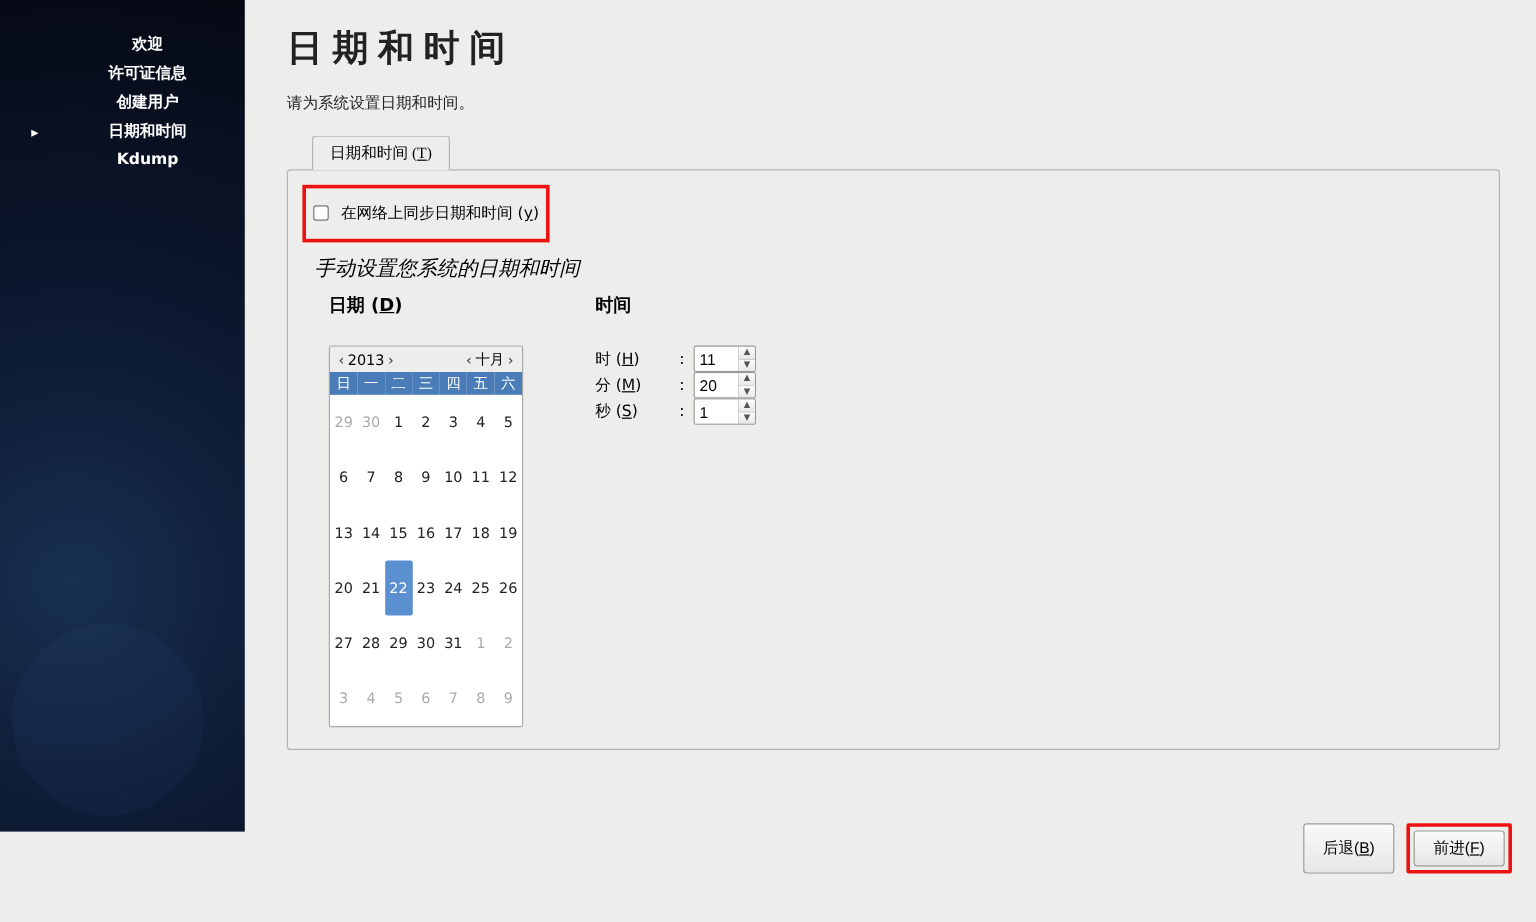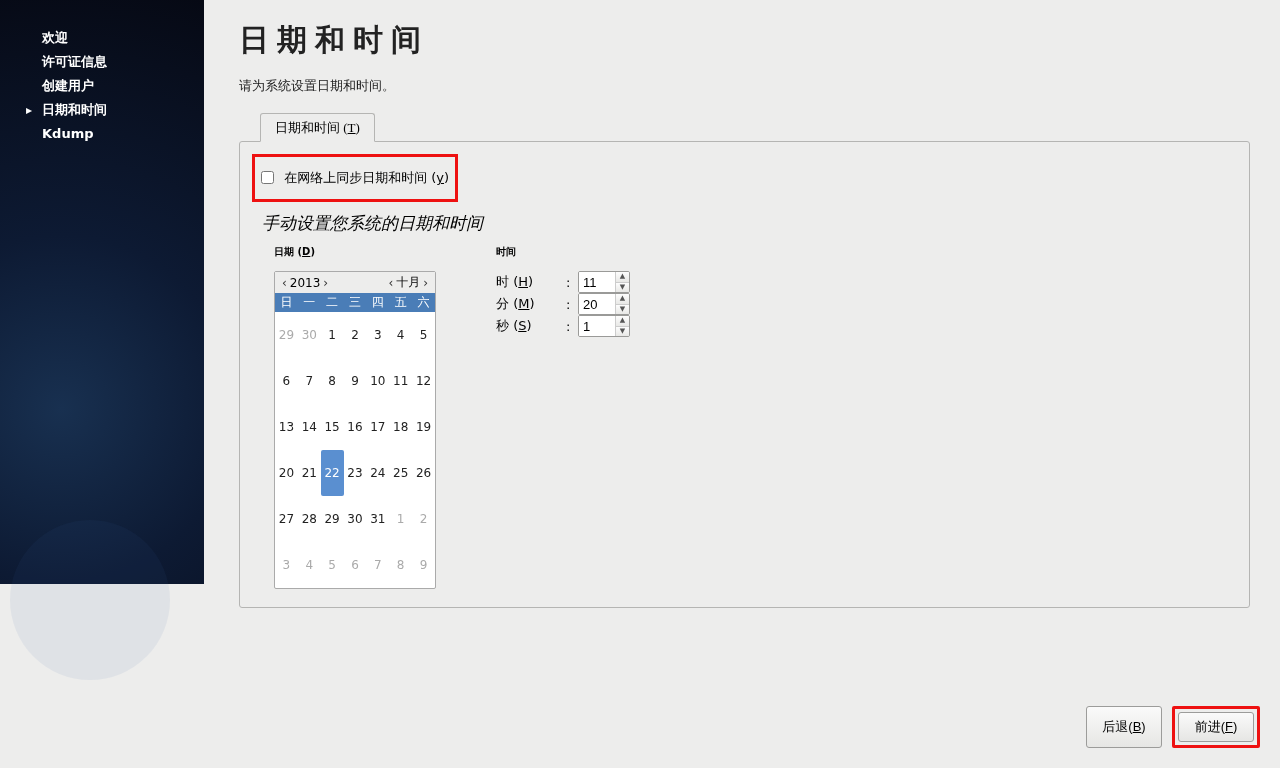--- a/index.html
+++ b/index.html
@@ -5,24 +5,25 @@
 * { box-sizing: border-box; margin: 0; padding: 0; }
 body {
   font-family: "DejaVu Sans", "WenQuanYi Micro Hei", sans-serif;
   font-size: 13px;
   width: 1280px; height: 768px;
   display: flex;
   background: #ededec;
   overflow: hidden;
 }
 .sidebar {
-  width: 204px; height: 584px;
+  width: 204px; height: 693px;
   background: radial-gradient(circle at 30% 70%, #183050 0%, #0d1a33 40%, #060914 100%);
   position: relative;
   padding-top: 26px;
+  text-align: center;
 }
 .sidebar::before {
   content: ""; position: absolute; left: 10px; top: 520px; width: 160px; height: 160px;
   border-radius: 50%; background: rgba(60,100,160,0.08);
 }
 .nav-list { list-style: none; }
 .nav-item {
   color: #fff; font-weight: bold; font-size: 13px;
   padding: 3px 0 3px 42px; position: relative; line-height: 18px;
 }
@@ -53,21 +54,21 @@
   position: relative; z-index: 1; min-height: 330px;
 }
 .current-dt { font-size: 13px; margin-bottom: 6px; }
 .ntp-row {
   border: 3px solid #e11; padding: 12px 6px; display: inline-block;
   margin-bottom: 10px;
 }
 .ntp-row input[type=checkbox] { vertical-align: -2px; margin-right: 6px; }
 .manual-hint { margin: 0 0 10px 10px; font-size: 17px; font-style: italic; }
 .dt-cols { display: flex; gap: 60px; margin-left: 22px; }
-.col-label { font-weight: bold; margin-bottom: 12px; font-size: 10px; }
+.col-label { font-weight: bold; margin-bottom: 24px; font-size: 15px; }
 .calendar {
   border: 1px solid #aaa; border-radius: 2px; width: 162px;
   box-shadow: inset 0 1px 0 #fff;
   background: #fff;
 }
 .cal-header {
   display: flex; justify-content: space-between; align-items: center;
   padding: 2px 4px; background: #ededec; font-size: 12px;
 }
 .cal-btn { cursor: pointer; padding: 0 3px; color: #333; user-select: none;}
@@ -93,21 +94,21 @@
 .spinner input {
   border: none; width: 36px; padding: 0 4px; font-size: 13px; outline: none;
 }
 .spin-btns { display: flex; flex-direction: column; border-left: 1px solid #ccc; width: 14px;}
 .spin-btns span {
   flex: 1; font-size: 7px; line-height: 9px; text-align: center;
   background: linear-gradient(#fdfdfd,#e8e8e6); cursor: pointer; color:#555;
 }
 .spin-btns span:first-child { border-bottom: 1px solid #ccc; }
 .footer-buttons {
-  position: absolute; right: 20px; bottom: 20px; display: flex; gap: 10px;
+  position: absolute; right: 20px; bottom: 40px; display: flex; gap: 10px;
 }
 .btn {
   padding: 5px 14px; border: 1px solid #9c9c9a; border-radius: 3px;
   background: linear-gradient(#fafafa,#e6e6e4); font-size: 13px; cursor: pointer;
   min-width: 76px;
 }
 .btn-highlight-wrap { border: 3px solid #e11; padding: 3px; border-radius: 2px;}
 </style>
 </head>
 <body>

